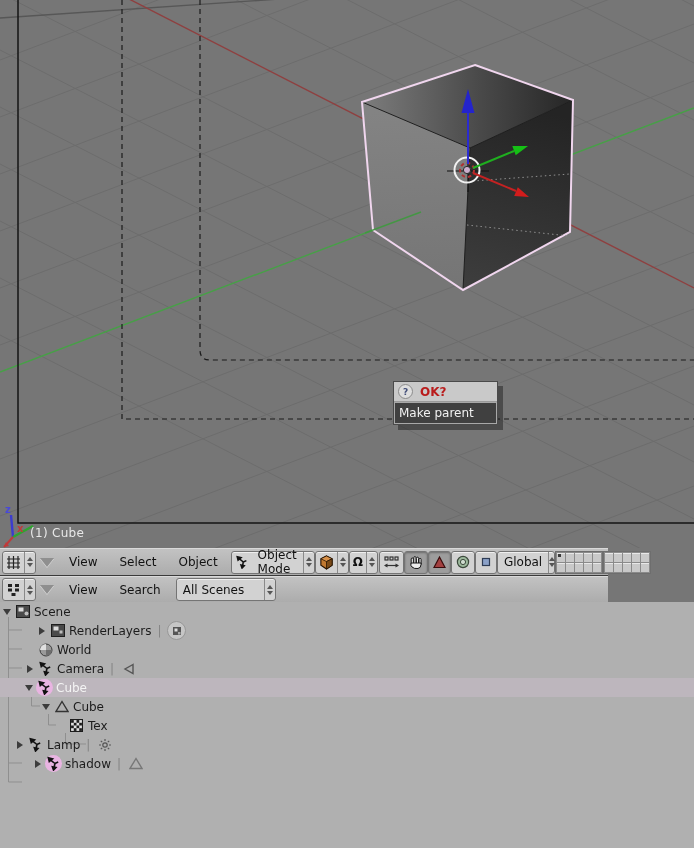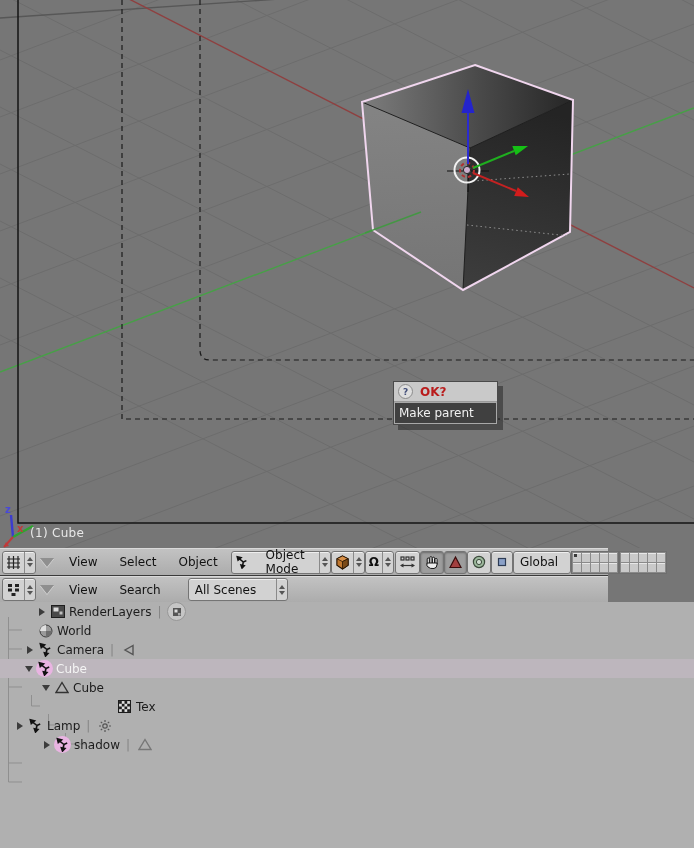--- a/index.html
+++ b/index.html
@@ -31,21 +31,21 @@
        box-shadow:inset 0 1px 0 #efefef;display:flex;align-items:center;}
   .btn.pressed{background:#9d9d9d;box-shadow:inset 0 1px 2px #6d6d6d;}
   .seg{display:flex;align-items:center;padding:0 3px;height:100%;}
   .spin{width:10px;height:100%;border-left:1px solid #8a8a8a;display:flex;flex-direction:column;
         align-items:center;justify-content:center;gap:2px;}
   .tu{width:0;height:0;border-left:3px solid transparent;border-right:3px solid transparent;border-bottom:4px solid #555;}
   .td{width:0;height:0;border-left:3px solid transparent;border-right:3px solid transparent;border-top:4px solid #555;}
   .collapse-tri{width:0;height:0;border-left:7px solid transparent;border-right:7px solid transparent;
                 border-top:9px solid #8f8f8f;filter:drop-shadow(0 1px 0 #d8d8d8);margin:0 4px;}
   .menu{font-size:12px;color:#111;padding:0 6px;margin:0 5px;}
-  .dd{font-size:12px;color:#111;gap:8px;}
+  .dd{font-size:12px;color:#111;}
   .dd .lbl{padding:0 6px;}
   .gap{width:6px;}
   
   .layers{display:grid;grid-template-columns:repeat(5,8px);grid-auto-rows:9px;border:1px solid #6e6e6e;
           background:#8a8a8a;gap:1px;padding:1px;}
   .layers .cell{background:#c9c9c9;position:relative;box-shadow:inset 0 1px 0 #e8e8e8;}
   .layers .cell .dot{position:absolute;left:1px;top:1px;width:3px;height:3px;background:#3a3a3a;}
   
   #outliner{position:absolute;left:0;top:602px;width:694px;height:246px;background:#b0b0b0;}
   .orow{height:19px;display:flex;align-items:center;font-size:12px;color:#1c1c1c;position:relative;}
@@ -331,37 +331,48 @@
           </svg>
       </span>
       <span class="spin">
           <span class="tu"></span>
           <span class="td"></span>
         </span>
     </div>
     <span class="collapse-tri"></span>
     <span class="menu">View</span>
     <span class="menu">Search</span>
-    <div class="btn dd" style="width:98px;margin-left:16px">
+    <div class="btn dd" style="width:98px;margin-left:4px">
       <span class="lbl" style="flex:1">All Scenes</span>
       <span class="spin">
           <span class="tu"></span>
           <span class="td"></span>
         </span>
     </div>
   </div>
 
   <div id="outliner">
     <svg width="120" height="200" viewBox="0 0 120 200" style="position:absolute;left:0;top:0">
       <g stroke="#8f8f8f" stroke-width="1" fill="none">
         <path d="M8.5,15 V180 M8.5,28 H22 M8.5,47 H22 M8.5,66 H22 M8.5,85 H22 M8.5,161 H22 M8.5,180 H22"></path>
         <path d="M31.5,93 V104 H40 M48.5,112 V123 H56 M65.5,131 V142 H86"></path>
       </g>
     </svg>
 
+    <div class="orow" style="padding-left:3px">
+      <span class="exp-d"></span>
+      <span class="oicon">
+        <svg width="14" height="13" viewBox="0 0 14 13">
+            <rect x="0.5" y="0.5" width="13" height="12" fill="#4a4a4a" stroke="#1e1e1e"></rect>
+        <rect x="2.5" y="2.5" width="5" height="4" fill="#dcdcdc"></rect>
+            <circle cx="10.5" cy="8.5" r="2" fill="#bdbdbd"></circle>
+          </svg>
+      </span>
+      <span class="olabel">Scene</span>
+    </div>
 
     <div class="orow" style="padding-left:37px">
       <span class="exp-r"></span>
       <span class="oicon">
         <svg width="14" height="13" viewBox="0 0 14 13">
             <rect x="0.5" y="0.5" width="13" height="12" fill="#4a4a4a" stroke="#1e1e1e"></rect>
         <rect x="2.5" y="2.5" width="5" height="4" fill="#dcdcdc"></rect>
             <rect x="8.5" y="6.5" width="3" height="3" fill="#bdbdbd"></rect>
           </svg>
       </span>
@@ -430,21 +441,21 @@
       <span class="exp-d"></span>
       <span class="oicon">
         <svg width="14" height="13" viewBox="0 0 14 13">
             <polygon points="7,1.5 13,11.5 1,11.5" fill="none" stroke="#333" stroke-width="1.4"></polygon>
           </svg>
       </span>
       <span class="olabel">Cube</span>
     </div>
 
 
-    <div class="orow" style="padding-left:116px">
+    <div class="orow" style="padding-left:68px">
       <span class="oicon">
         <svg width="13" height="13" viewBox="0 0 12 12">
             <rect x="0.5" y="0.5" width="11" height="11" fill="#e0e0e0" stroke="#1c1c1c"></rect>
         <g fill="#1c1c1c">
               <rect x="1" y="1" width="2.5" height="2.5"></rect>
               <rect x="6" y="1" width="2.5" height="2.5"></rect>
         <rect x="3.5" y="3.5" width="2.5" height="2.5"></rect>
               <rect x="8.5" y="3.5" width="2.5" height="2.5"></rect>
         <rect x="1" y="6" width="2.5" height="2.5"></rect>
               <rect x="6" y="6" width="2.5" height="2.5"></rect>
@@ -481,21 +492,21 @@
               <line x1="11" y1="7" x2="13" y2="7"></line>
           <line x1="2.8" y1="2.8" x2="4.2" y2="4.2"></line>
               <line x1="9.8" y1="9.8" x2="11.2" y2="11.2"></line>
           <line x1="2.8" y1="11.2" x2="4.2" y2="9.8"></line>
               <line x1="9.8" y1="4.2" x2="11.2" y2="2.8"></line>
             </g>
           </svg>
       </span>
     </div>
 
-    <div class="orow" style="padding-left:42px">
+    <div class="orow" style="padding-left:33px">
       <span class="exp-r"></span>
       <span class="oicon hl">
         <svg width="15" height="15" viewBox="0 0 16 16">
             <g stroke="#111" stroke-width="1.7" fill="#111">
           <line x1="4" y1="3.5" x2="9.5" y2="8"></line>
               <polygon points="2.5,2 7,3 3.5,6"></polygon>
           <line x1="9.5" y1="8" x2="8.5" y2="13"></line>
               <polygon points="8,15 6.8,11.5 10.6,12.2"></polygon>
           <line x1="9.5" y1="8" x2="13" y2="6.5"></line>
             </g>

